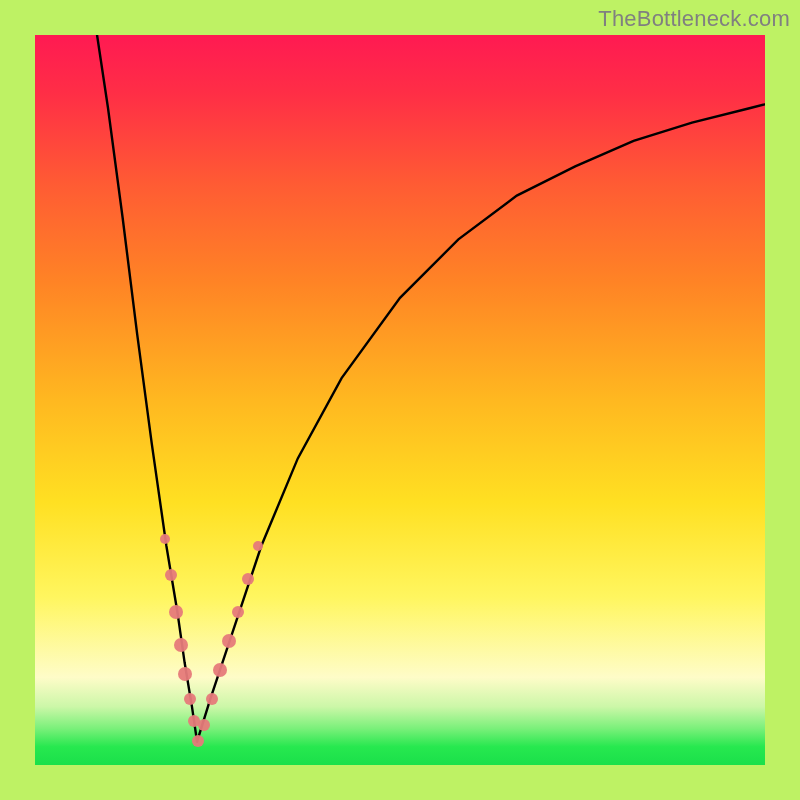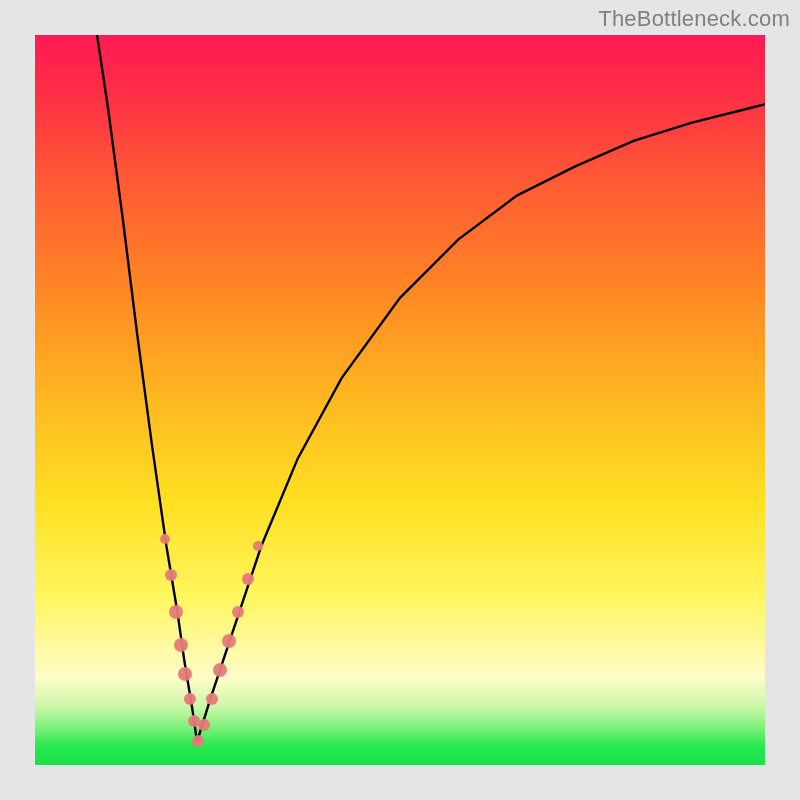--- a/index.html
+++ b/index.html
@@ -10,21 +10,21 @@
     overflow: hidden;
     background: #000;
     font-family: Arial, Helvetica, sans-serif;
   }
   .frame {
     position: absolute;
     left: 0;
     top: 0;
     width: 800px;
     height: 800px;
-    background: #e5e5e5;
+    background: #bef264;
   }
   .plot-area {
     position: absolute;
     left: 35px;
     top: 35px;
     width: 730px;
     height: 730px;
     overflow: hidden;
   }
   .gradient {

